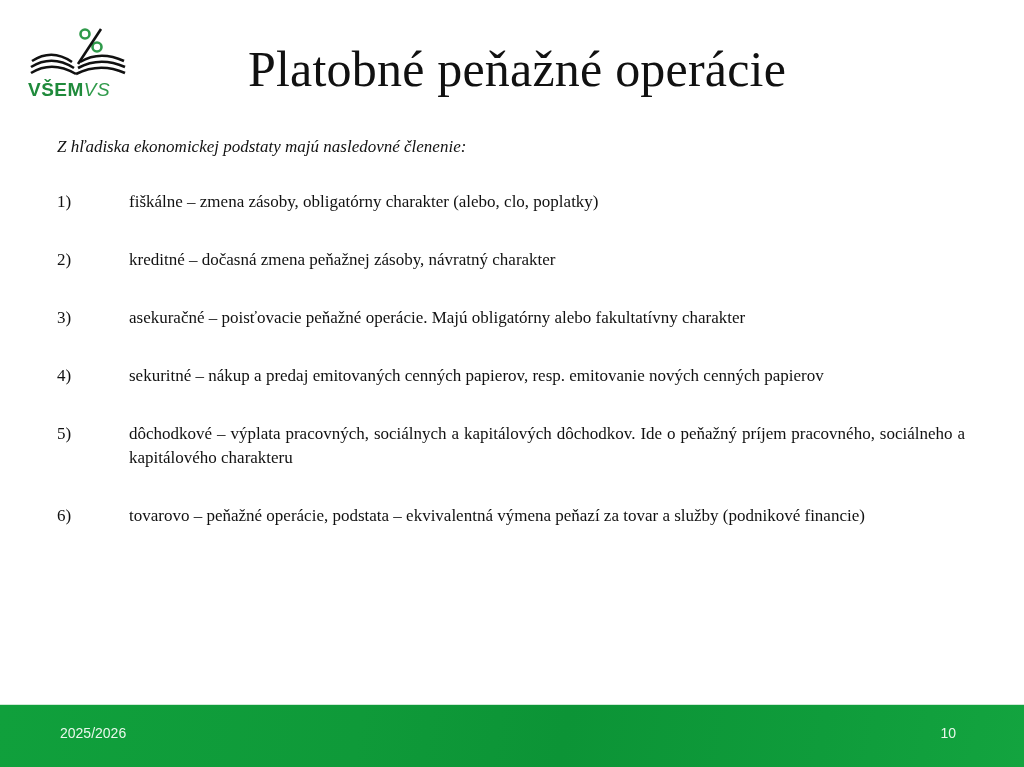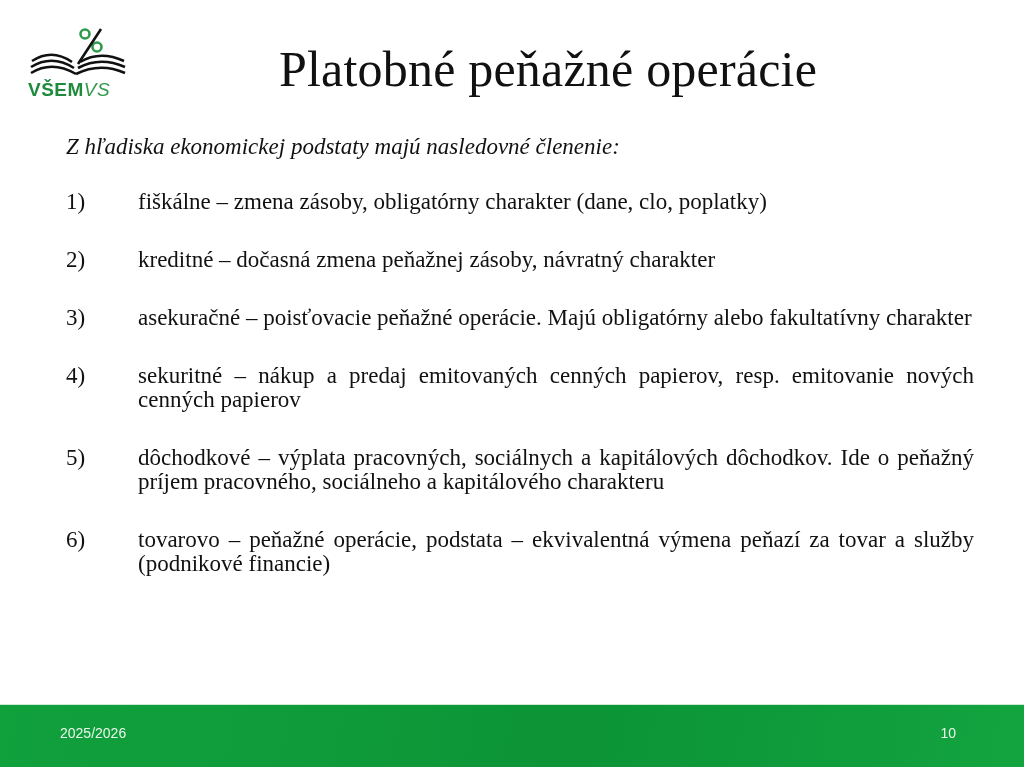--- a/index.html
+++ b/index.html
@@ -38,29 +38,28 @@
 
     .title {
       position: absolute;
       left: 248px;
       top: 38px;
       font-size: 50px;
       line-height: 62px;
       color: #111;
       white-space: nowrap;
       letter-spacing: 0.2px;
-      margin-left: 31px;
     }
 
     .content {
       position: absolute;
-      left: 66px;
+      left: 57px;
       top: 133px;
       width: 908px;
-      font-size: 23px;
+      font-size: 17px;
       line-height: 24px;
     }
     .intro {
       font-style: italic;
       margin: 0 0 29px 0;
       line-height: 28px;
     }
     .item {
       display: flex;
       margin-bottom: 34px;
@@ -116,21 +115,21 @@
   </div>
 </div>
 
 <div class="title">Platobné peňažné operácie</div>
 
 <div class="content">
   <p class="intro">Z hľadiska ekonomickej podstaty majú nasledovné členenie:</p>
 
   <div class="item">
     <span class="item-num">1)</span>
-    <span class="item-text">fiškálne – zmena zásoby, obligatórny charakter (dane, clo, poplatky)</span>
+    <span class="item-text">fiškálne – zmena zásoby, obligatórny charakter (alebo, clo, poplatky)</span>
   </div>
   <div class="item">
     <span class="item-num">2)</span>
     <span class="item-text">kreditné – dočasná zmena peňažnej zásoby, návratný charakter</span>
   </div>
   <div class="item">
     <span class="item-num">3)</span>
     <span class="item-text">asekuračné – poisťovacie peňažné operácie. Majú obligatórny alebo fakultatívny charakter</span>
   </div>
   <div class="item">

